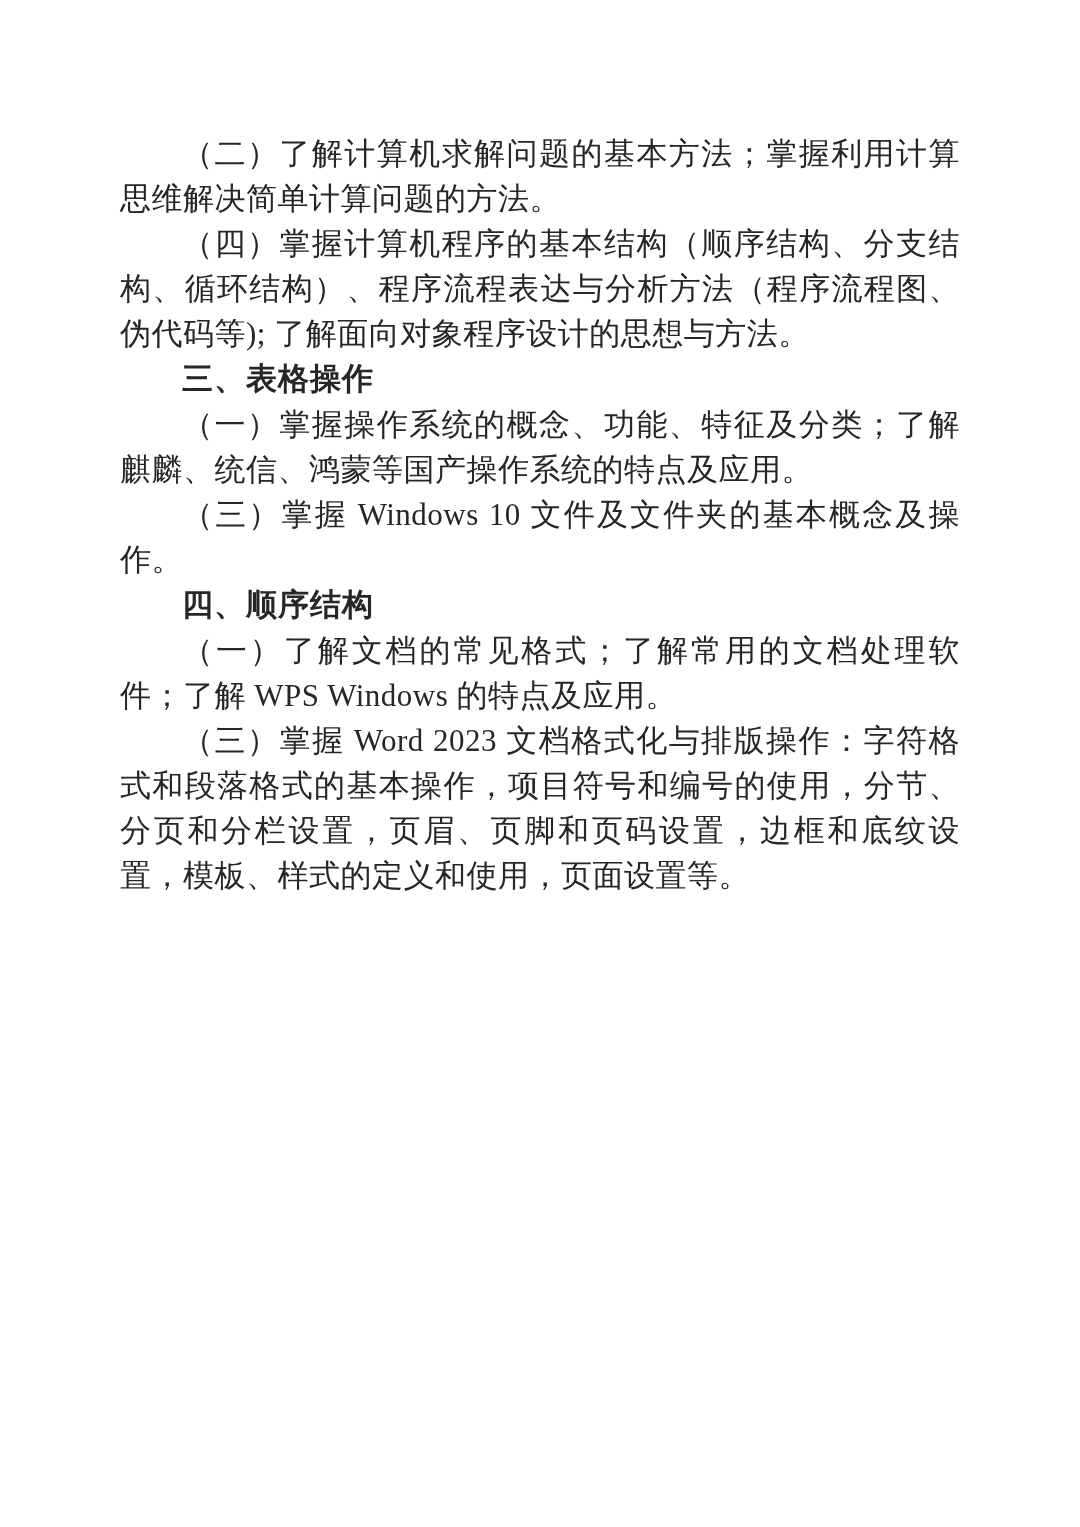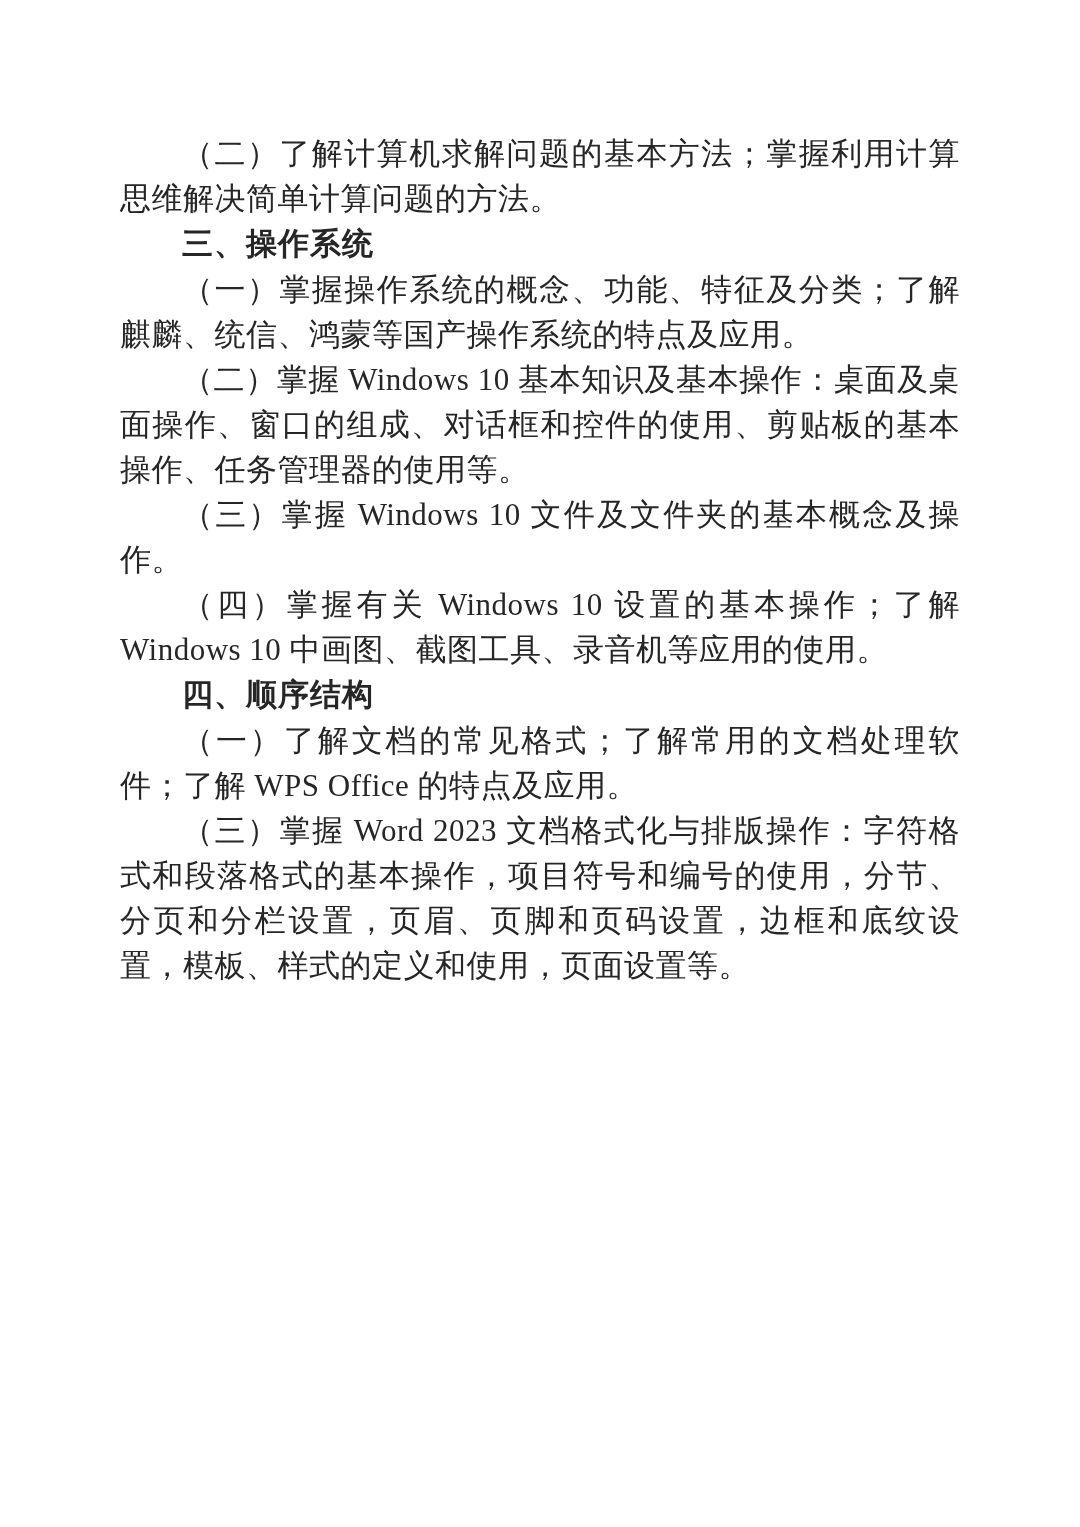--- a/index.html
+++ b/index.html
@@ -34,22 +34,21 @@
     text-indent: 2em;
     font-family: "Liberation Sans", "DejaVu Sans", sans-serif;
     letter-spacing: 1px;
   }
 </style>
 </head>
 <body>
 
 <div class="page">
   <p class="para">（二）了解计算机求解问题的基本方法；掌握利用计算思维解决简单计算问题的方法。</p>
-  <h2 class="heading">三、操作系统</h2>
+  <p class="para">（四）掌握计算机程序的基本结构（顺序结构、分支结构、循环结构）、程序流程表达与分析方法（程序流程图、伪代码等); 了解面向对象程序设计的思想与方法。</p>
+  <h2 class="heading">三、表格操作</h2>
   <p class="para">（一）掌握操作系统的概念、功能、特征及分类；了解麒麟、统信、鸿蒙等国产操作系统的特点及应用。</p>
-  <p class="para">（二）掌握 Windows 10 基本知识及基本操作：桌面及桌面操作、窗口的组成、对话框和控件的使用、剪贴板的基本操作、任务管理器的使用等。</p>
   <p class="para">（三）掌握 Windows 10 文件及文件夹的基本概念及操作。</p>
-  <p class="para">（四）掌握有关 Windows 10 设置的基本操作；了解 Windows 10 中画图、截图工具、录音机等应用的使用。</p>
   <h2 class="heading">四、顺序结构</h2>
-  <p class="para">（一）了解文档的常见格式；了解常用的文档处理软件；了解 WPS Office 的特点及应用。</p>
+  <p class="para">（一）了解文档的常见格式；了解常用的文档处理软件；了解 WPS Windows 的特点及应用。</p>
   <p class="para">（三）掌握 Word 2023 文档格式化与排版操作：字符格式和段落格式的基本操作，项目符号和编号的使用，分节、分页和分栏设置，页眉、页脚和页码设置，边框和底纹设置，模板、样式的定义和使用，页面设置等。</p>
 
 </div>
 
 </body></html>

